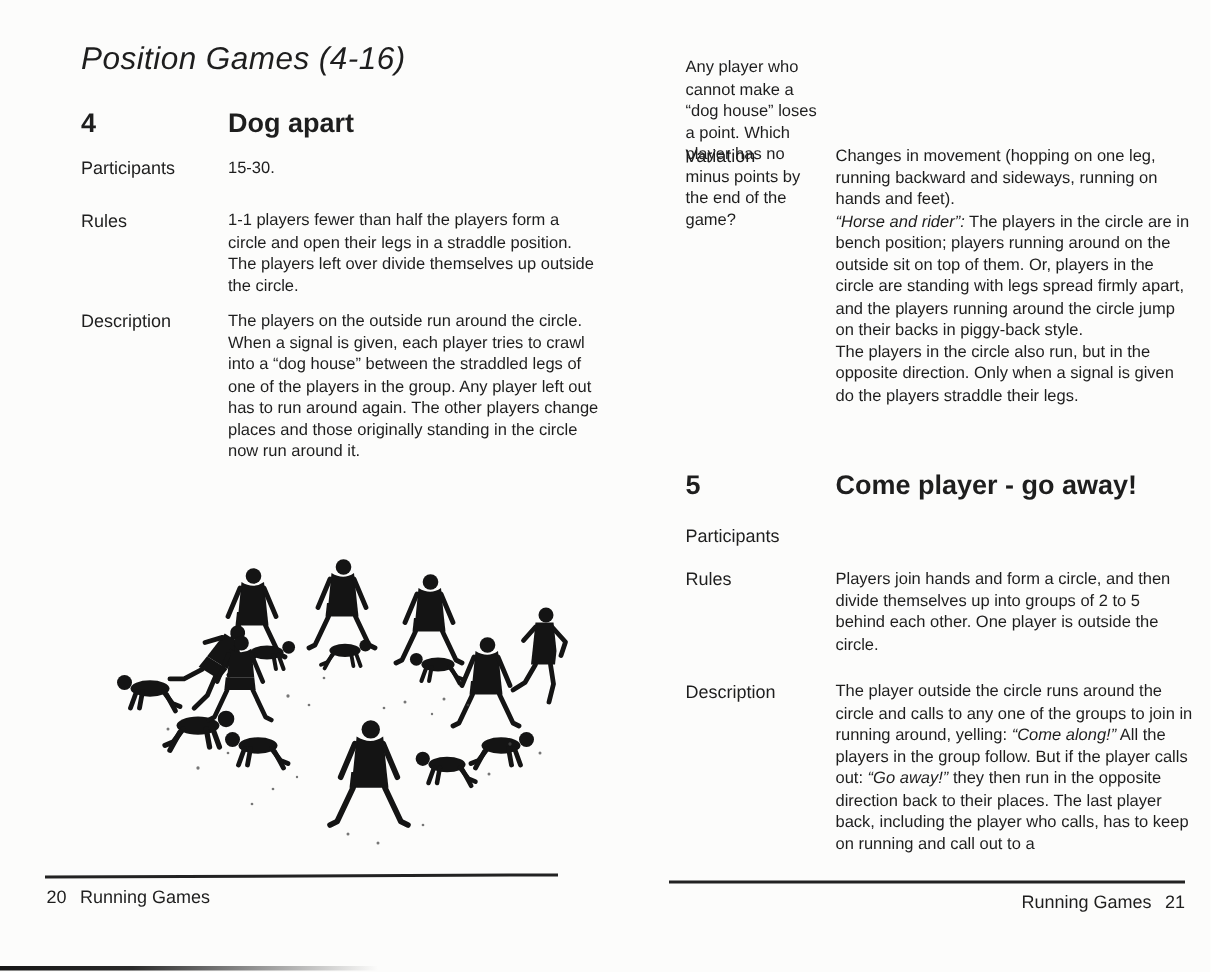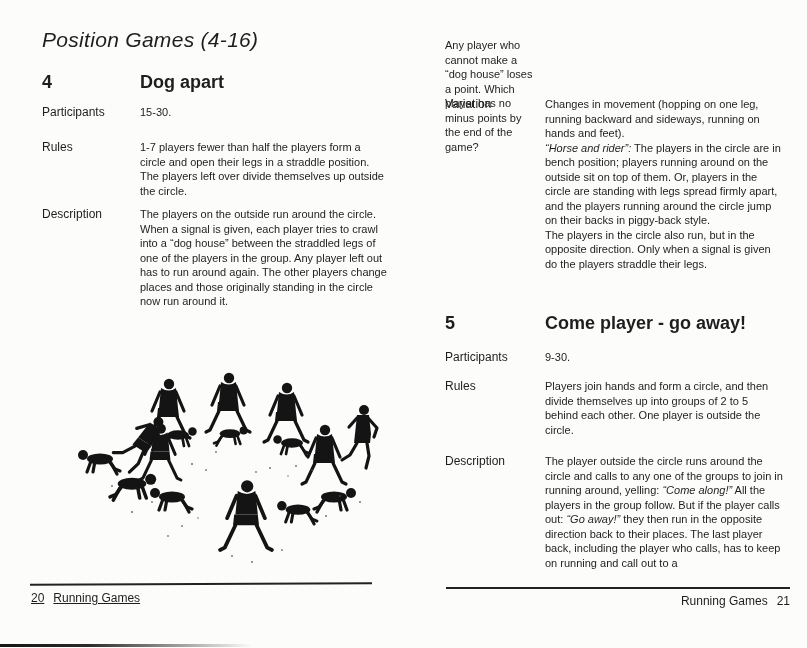--- a/index.html
+++ b/index.html
@@ -4,39 +4,39 @@
 <style>
   html,body{margin:0;padding:0;background:#ffffff;}
   .sheet{
     position:relative;width:807px;height:648px;overflow:hidden;
     background:#fcfcfb;color:#1e1e1e;
     font-family:"Liberation Sans", sans-serif;
   }
   .col{position:absolute;top:0;height:100%;}
   .col-left{left:42px;width:358px;}
   .col-right{left:445px;width:350px;}
-  .abs{position:absolute;left:0;width:100%;}
+  .abs{position:absolute;left:12px;width:100%;}
   .section-title{
     font-size:21px;font-style:italic;font-weight:normal;margin:0;
     letter-spacing:.3px;
   }
   .game-header{display:grid;grid-template-columns:98px 1fr;}
   .col-right .game-header{grid-template-columns:100px 1fr;}
   .game-number{font-size:18px;font-weight:bold;}
   .game-title{font-size:18px;font-weight:bold;margin:0;}
   .row{display:grid;grid-template-columns:98px 1fr;}
   .col-right .row{grid-template-columns:100px 1fr;}
   .label{font-size:12px;line-height:14.5px;}
   .value{font-size:11px;line-height:14.5px;padding-right:12px;}
   .value p{margin:0;}
   .footer-rule{position:absolute;height:2px;background:#222;}
   .rule-left{left:30px;top:583px;width:342px;transform:rotate(-0.25deg);}
   .rule-right{left:446px;top:587px;width:344px;}
   .footer{position:absolute;font-size:12px;display:flex;gap:9px;}
-  .footer-left{left:31px;top:591px;text-decoration:underline;}
+  .footer-left{left:31px;top:591px;}
   .footer-right{left:445px;top:594px;width:345px;justify-content:flex-end;}
   .illustration{position:absolute;left:-2px;top:350px;}
   .illustration .fig{fill:#141414;}
   .illustration .limb{stroke:#141414;stroke-width:3.2;fill:none;stroke-linecap:round;stroke-linejoin:round;}
   .illustration .dot{fill:#4a4a4a;opacity:.75;}
   .scan-bar{
     position:absolute;left:0;top:644px;width:252px;height:3px;
     background:linear-gradient(to right,#161616 0%,#2a2a2a 35%,#8a8a8a 65%,rgba(140,140,140,0) 100%);
   }
 </style>
@@ -56,21 +56,21 @@
     <div class="row abs" style="top:105px">
       <div class="label">Participants</div>
       <div class="value">
           <p><span>15-30.</span></p>
         </div>
     </div>
 
     <div class="row abs" style="top:140px">
       <div class="label">Rules</div>
       <div class="value">
-          <p><span>1-7 players fewer than half the players form a circle and open their legs in a straddle position. The players left over divide themselves up outside the circle.</span></p>
+          <p><span>1-1 players fewer than half the players form a circle and open their legs in a straddle position. The players left over divide themselves up outside the circle.</span></p>
         </div>
     </div>
 
     <div class="row abs" style="top:207px">
       <div class="label">Description</div>
       <div class="value">
           <p><span>The players on the outside run around the circle. When a signal is given, each player tries to crawl into a “dog house” between the straddled legs of one of the players in the group. Any player left out has to run around again. The other players change places and those originally standing in the circle now run around it.</span></p>
         </div>
     </div>
 
@@ -167,23 +167,20 @@
         </div>
     </div>
 
     <div class="game-header abs" style="top:313px">
       <div class="game-number">5</div>
       <h2 class="game-title">Come player - go away!</h2>
     </div>
 
     <div class="row abs" style="top:350px">
       <div class="label">Participants</div>
-      <div class="value">
-          <p><span>9-30.</span></p>
-        </div>
     </div>
 
     <div class="row abs" style="top:379px">
       <div class="label">Rules</div>
       <div class="value">
           <p><span>Players join hands and form a circle, and then divide themselves up into groups of 2 to 5 behind each other. One player is outside the circle.</span></p>
         </div>
     </div>
 
     <div class="row abs" style="top:454px">

